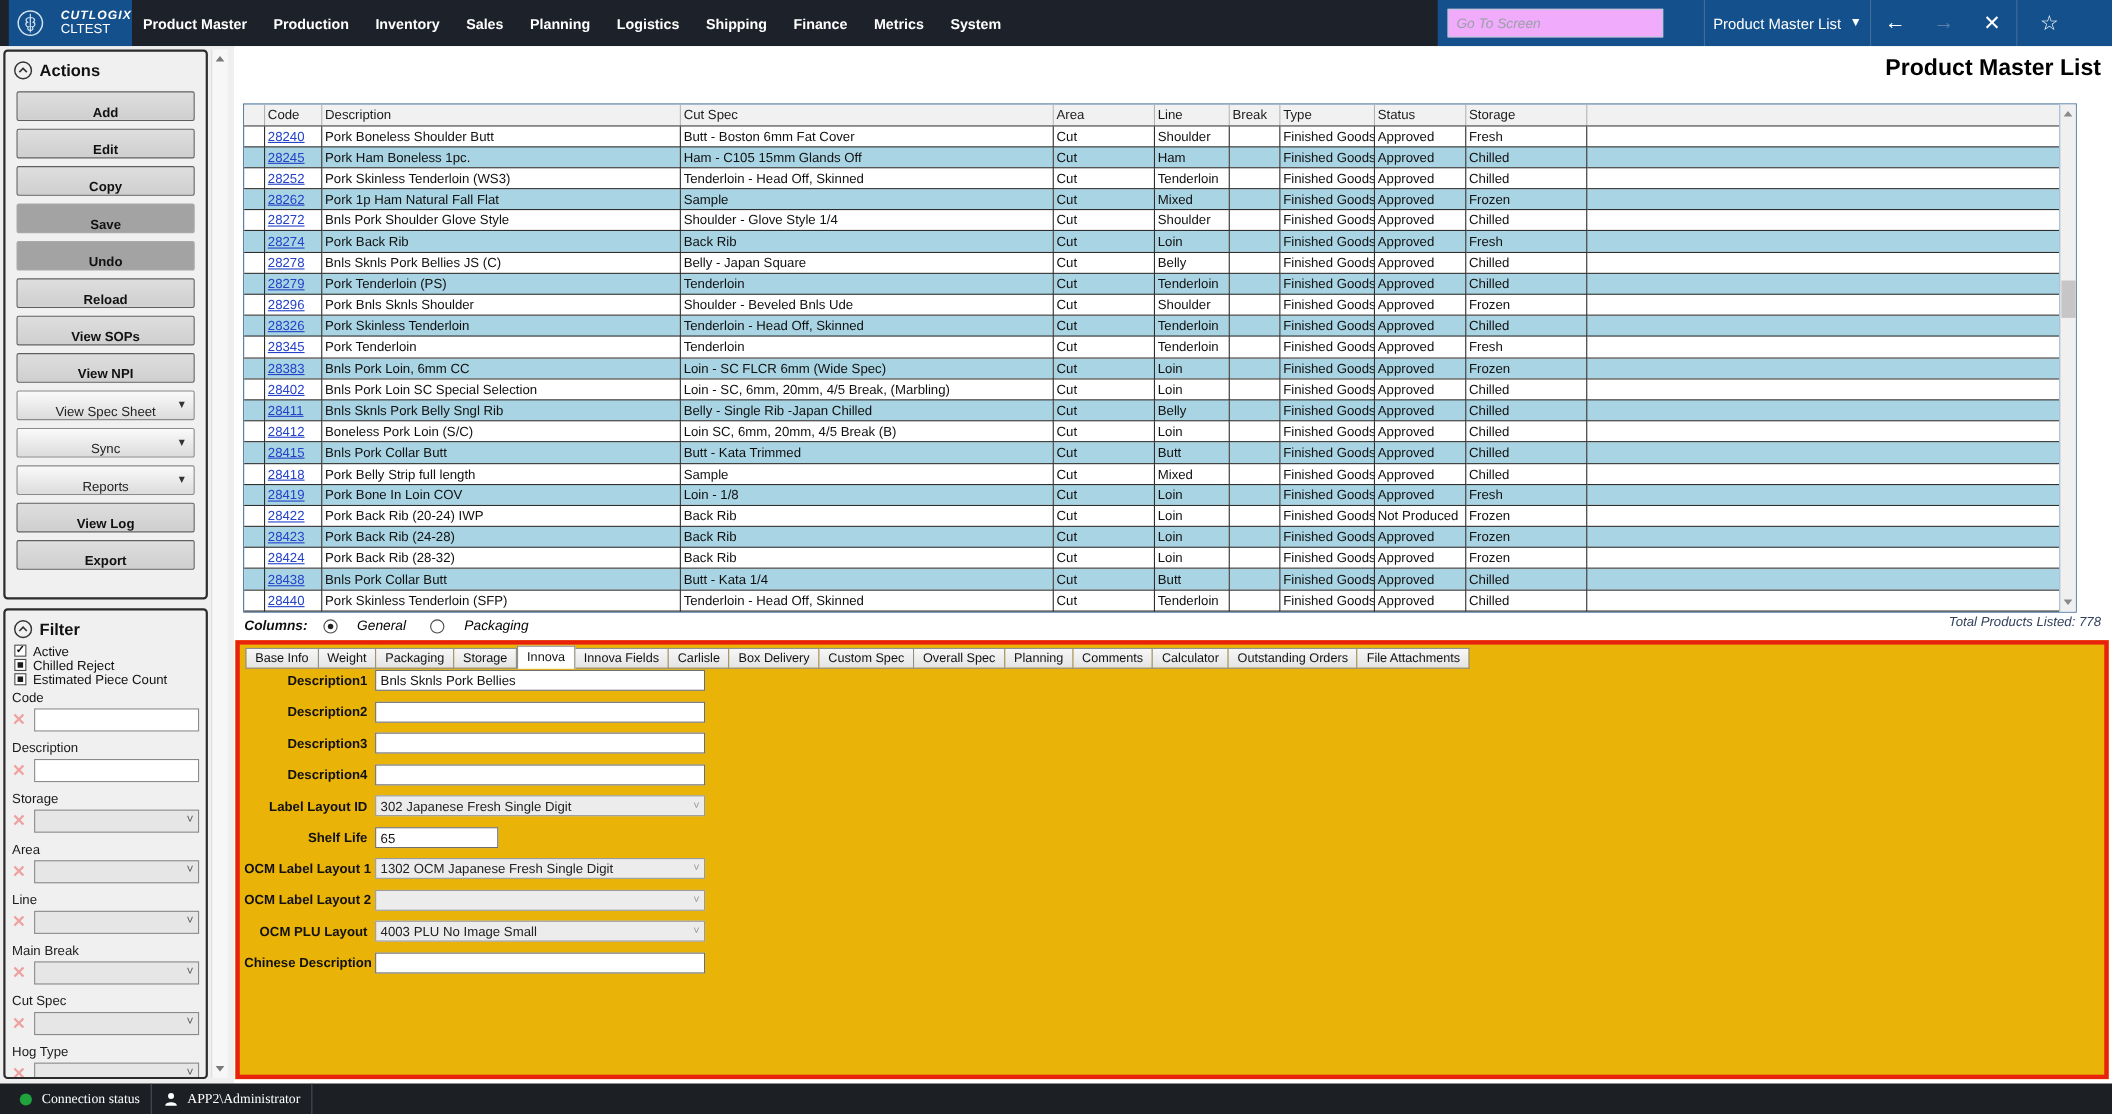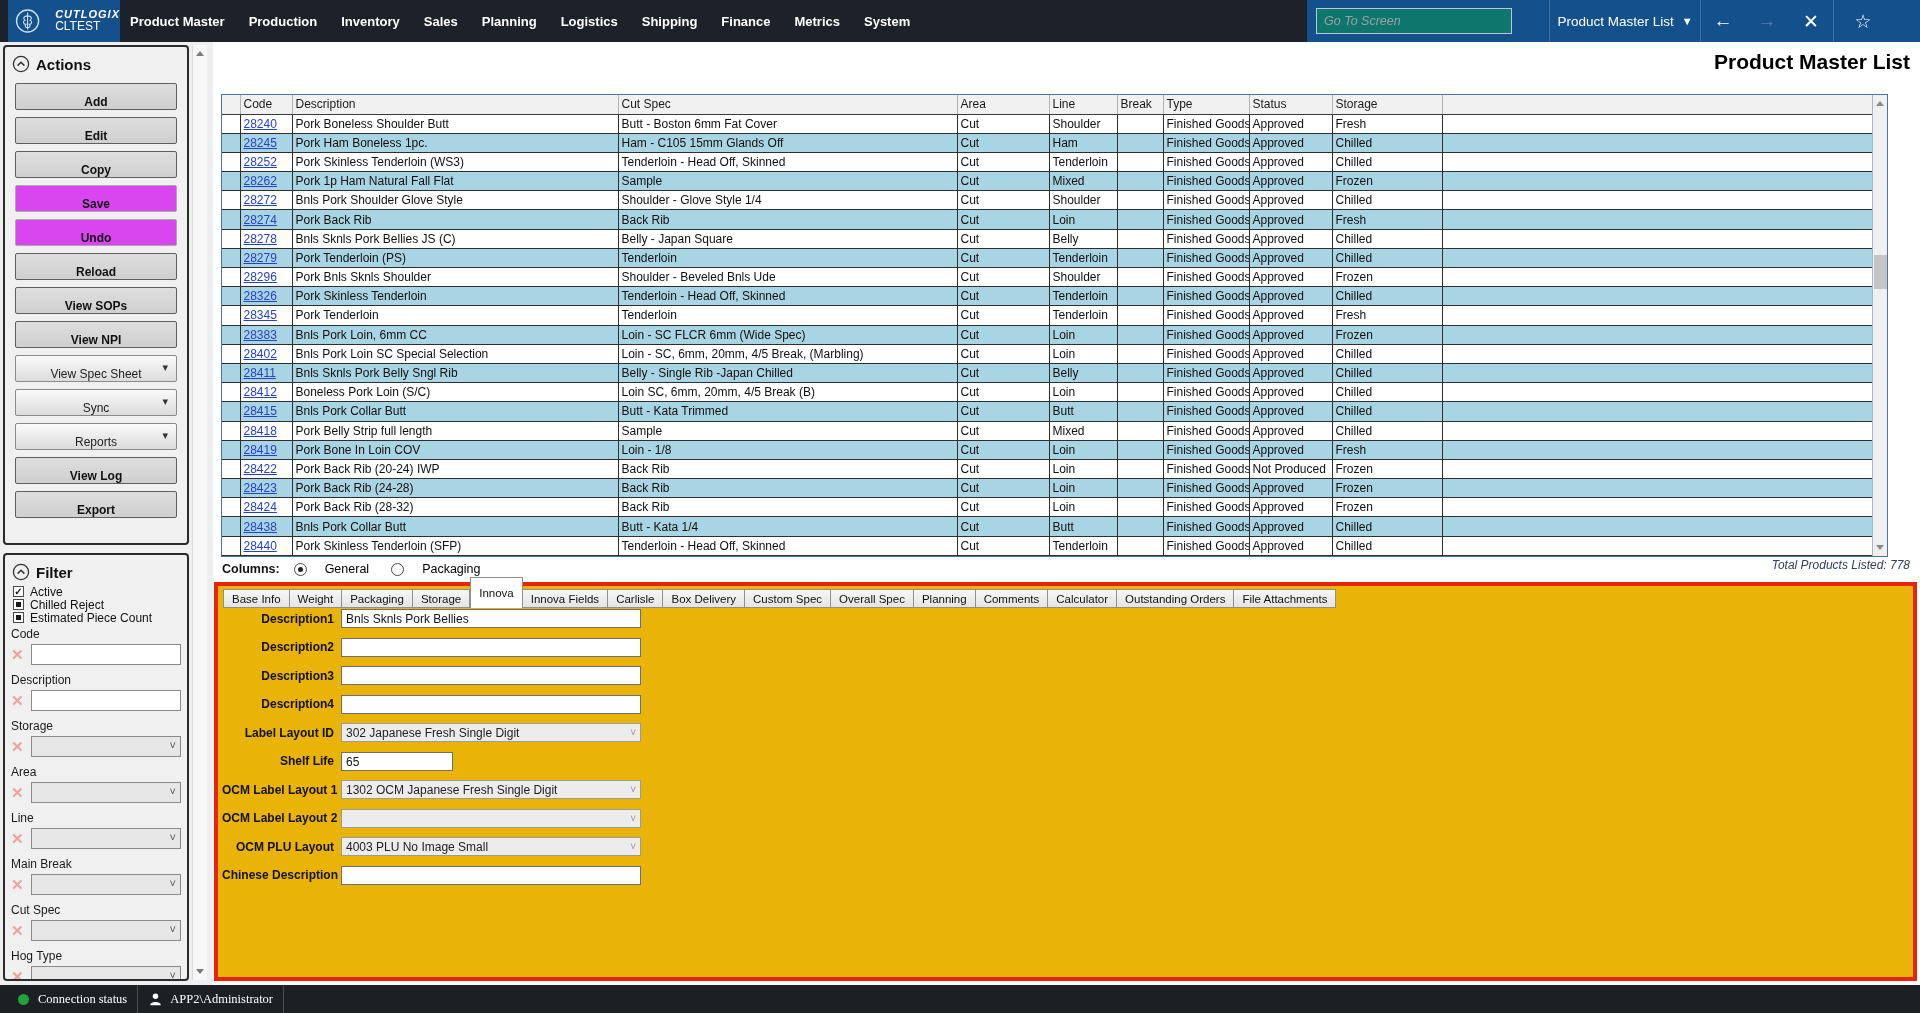--- a/index.html
+++ b/index.html
@@ -8,21 +8,21 @@
 
   
   .topbar { position:absolute; left:0; top:0; width:1920px; height:42px; background:#1d2129; display:flex; align-items:center; }
   .logo-block { position:absolute; left:8px; top:0; width:112px; height:42px; background:#14518c; display:flex; align-items:center; padding-left:6px; }
   .logo-text { margin-left:14px; color:#fff; line-height:1.1; }
   .logo-brand { font-size:11px; font-weight:bold; letter-spacing:1px; font-style:italic; }
   .logo-env { font-size:12px; }
   .menu { position:absolute; left:130px; top:0; height:42px; display:flex; align-items:center; }
   .menu-item { color:#fff; font-size:13px; font-weight:600; margin-right:24px; white-space:nowrap; cursor:default; }
   .topbar-right { position:absolute; left:1307px; top:0; width:613px; height:42px; background:#14518c; display:flex; align-items:center; }
-  .goto-input { margin-left:9px; width:196px; height:26px; border:1px solid #b9c7d6; background:#0f766e; font-family:"Liberation Sans",sans-serif; font-size:12.5px; padding:0 7px; }
+  .goto-input { margin-left:9px; width:196px; height:26px; border:1px solid #b9c7d6; background:#f0abfc; font-family:"Liberation Sans",sans-serif; font-size:12.5px; padding:0 7px; }
   .goto-input::placeholder { color:#9aa0a6; font-style:italic; }
   .tb-sep { width:1px; height:42px; background:#3f6d9d; margin:0 0; }
   .screen-sel { display:flex; align-items:center; width:150px; justify-content:center; height:42px; }
   .screen-sel-label { color:#fff; font-size:13.5px; margin-right:8px; white-space:nowrap; }
   .dd-tri { color:#fff; font-size:11px; }
   .navicons { display:flex; align-items:center; }
   .nav-ic { width:44px; text-align:center; color:#fff; font-size:19px; cursor:default; }
   .nav-ic.dim { color:#5d7fa8; }
 
   
@@ -30,21 +30,21 @@
   .panel { position:absolute; left:3px; width:186px; background:#f0f0f0; border:2px solid #2b2b2b; border-radius:4px; overflow:hidden; }
   .panel-actions { top:3px; height:500px; }
   .panel-filter { top:511px; height:428px; }
   .panel-head { display:flex; align-items:center; padding:8px 0 4px 7px; }
   .panel-title { font-size:15px; font-weight:bold; color:#111; margin-left:6px; }
   .collapse-ic { width:18px; height:18px; display:inline-block; }
   .abtns { padding:6px 10px 0 10px; }
   .abtn { position:relative; height:27px; margin-bottom:7px; border:1px solid #5e5e5e; border-radius:2px;
           background:linear-gradient(#dedede,#cfcfcf); display:flex; align-items:flex-end; justify-content:center; cursor:default; }
   .abtn-label { font-size:12px; font-weight:bold; color:#111; }
-  .abtn.light { background:#d946ef; border-color:#a9a9a9; }
+  .abtn.light { background:#a3a3a3; border-color:#a9a9a9; }
   .abtn.dropdown { background:linear-gradient(#fafafa,#dcdcdc); border-color:#8a8a8a; }
   .abtn.dropdown .abtn-label { font-weight:normal; font-size:12px; color:#222; }
   .ddarrow { position:absolute; right:8px; top:5px; font-size:11px; color:#333; }
 
   .cbrow { display:flex; align-items:center; height:13px; margin:0 0 0 8px; }
   .cbox { width:11px; height:11px; background:#fff; border:1px solid #4a4a4a; display:flex; align-items:center; justify-content:center;
           font-size:10px; font-weight:bold; color:#111; line-height:1; }
   .cfill { width:5px; height:5px; background:#1b1b1b; display:block; }
   .cblabel { font-size:12px; color:#111; margin-left:6px; white-space:nowrap; }
   .ffields { margin-top:3px; }
@@ -73,35 +73,35 @@
   .grid tr.alt td { background:#a9d4e3; }
   .grid td.sel-col { border-right:1px solid #2e2e2e; }
   .grid td:last-child, .grid th:last-child { border-right:none; }
   .grid a.code-link { color:#2442c8; text-decoration:underline; }
   .grid-scroll { position:absolute; right:0; top:0; width:15px; height:461px; background:#f0f0f0; border-left:1px solid #9db8cf; }
   .gs-arr { position:absolute; left:3px; width:0; height:0; border-left:4px solid transparent; border-right:4px solid transparent; }
   .gs-arr.up { top:6px; border-bottom:5px solid #8a8a8a; }
   .gs-arr.down { bottom:6px; border-top:5px solid #8a8a8a; }
   .gs-thumb { position:absolute; left:1px; top:160px; width:13px; height:34px; background:#c6c6c6; }
 
-  .columns-bar { position:absolute; left:9px; top:517px; height:20px; display:flex; align-items:center; }
+  .columns-bar { position:absolute; left:9px; top:517px; height:20px; display:flex; align-items:center;font-style:italic; }
   .columns-label { font-size:12.5px; font-weight:bold; color:#111; margin-right:14px; }
   .radiowrap { display:flex; align-items:center; margin-right:22px; cursor:default; }
   .radio { width:13px; height:13px; border-radius:50%; border:1px solid #4a4a4a; background:#fff; position:relative; }
   .radio.sel::after { content:""; position:absolute; left:3px; top:3px; width:5px; height:5px; border-radius:50%; background:#222; }
   .radiolabel { font-size:12.5px; color:#000000; margin-left:18px; }
   .total-label { position:absolute; right:10px; top:516px; font-size:12px; font-style:italic; color:#33415c; }
 
   
   .detail { position:absolute; left:1px; top:540px; width:1703px; height:399px; border:4px solid #e8220c; background:#eab308; }
   .tabs { position:absolute; left:5px; top:1px; display:flex; align-items:flex-end; height:21px; }
   .tab { height:19px; padding:0 8px; font-size:11.5px; color:#111; background:linear-gradient(#f7f7f7,#e4e4e4);
          border:1px solid #8f8f8f; border-left:none; display:flex; align-items:center; white-space:nowrap; cursor:default; }
   .tab:first-child { border-left:1px solid #8f8f8f; }
-  .tab.active { background:#fff; height:31px; border-bottom:none; border-left:1px solid #8f8f8f; position:relative; z-index:2; }
+  .tab.active { background:#fff; height:21px; border-bottom:none; border-left:1px solid #8f8f8f; position:relative; z-index:2; }
   .form { position:absolute; left:4px; top:23px; }
   .formrow { display:flex; align-items:center; height:19px; margin-bottom:9.5px; }
   .formlabel { width:112px; text-align:right; font-size:12px; font-weight:bold; color:#111; margin-right:7px; white-space:nowrap; }
   .forminput { height:19px; background:#fff; border:1px solid #6e6e6e; font-size:12px; color:#111; padding:1px 4px; line-height:16px; }
   .formselect { position:relative; height:19px; background:#ececec; border:1px solid #9a9a9a; font-size:12px; color:#222; padding:1px 4px; line-height:16px; }
   .wide { width:300px; }
   .narrow { width:112px; }
   .selarrow2 { position:absolute; right:4px; top:1px; font-size:10px; color:#999; }
 
   

